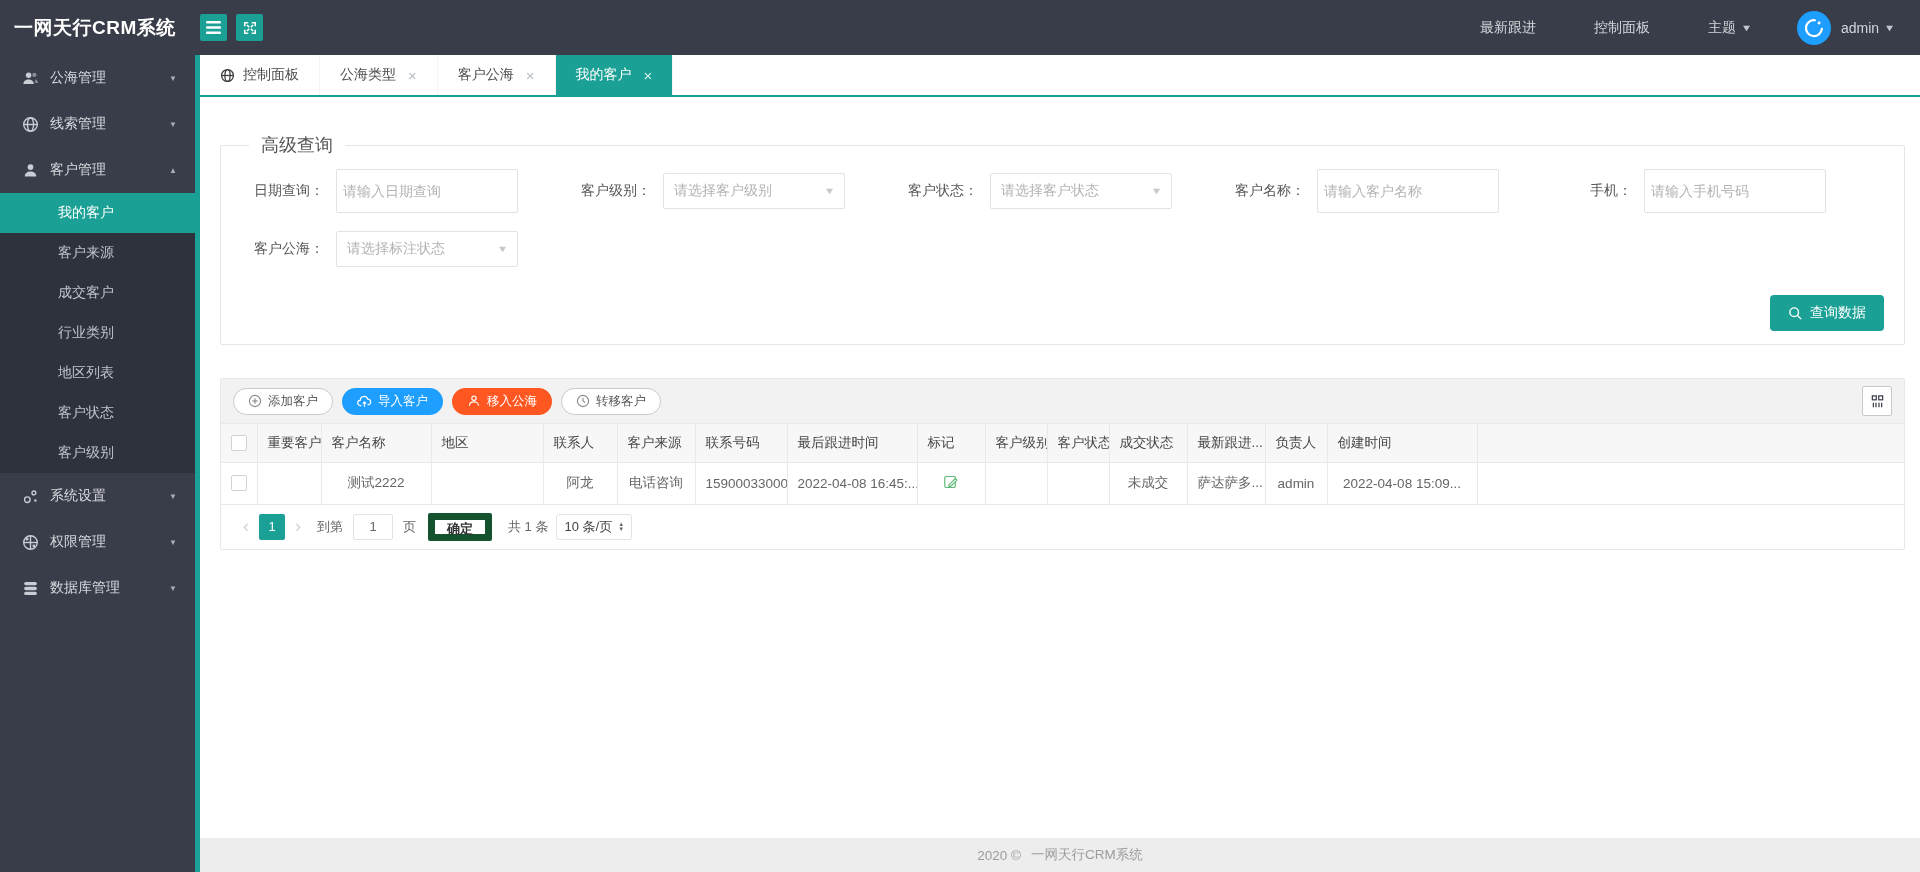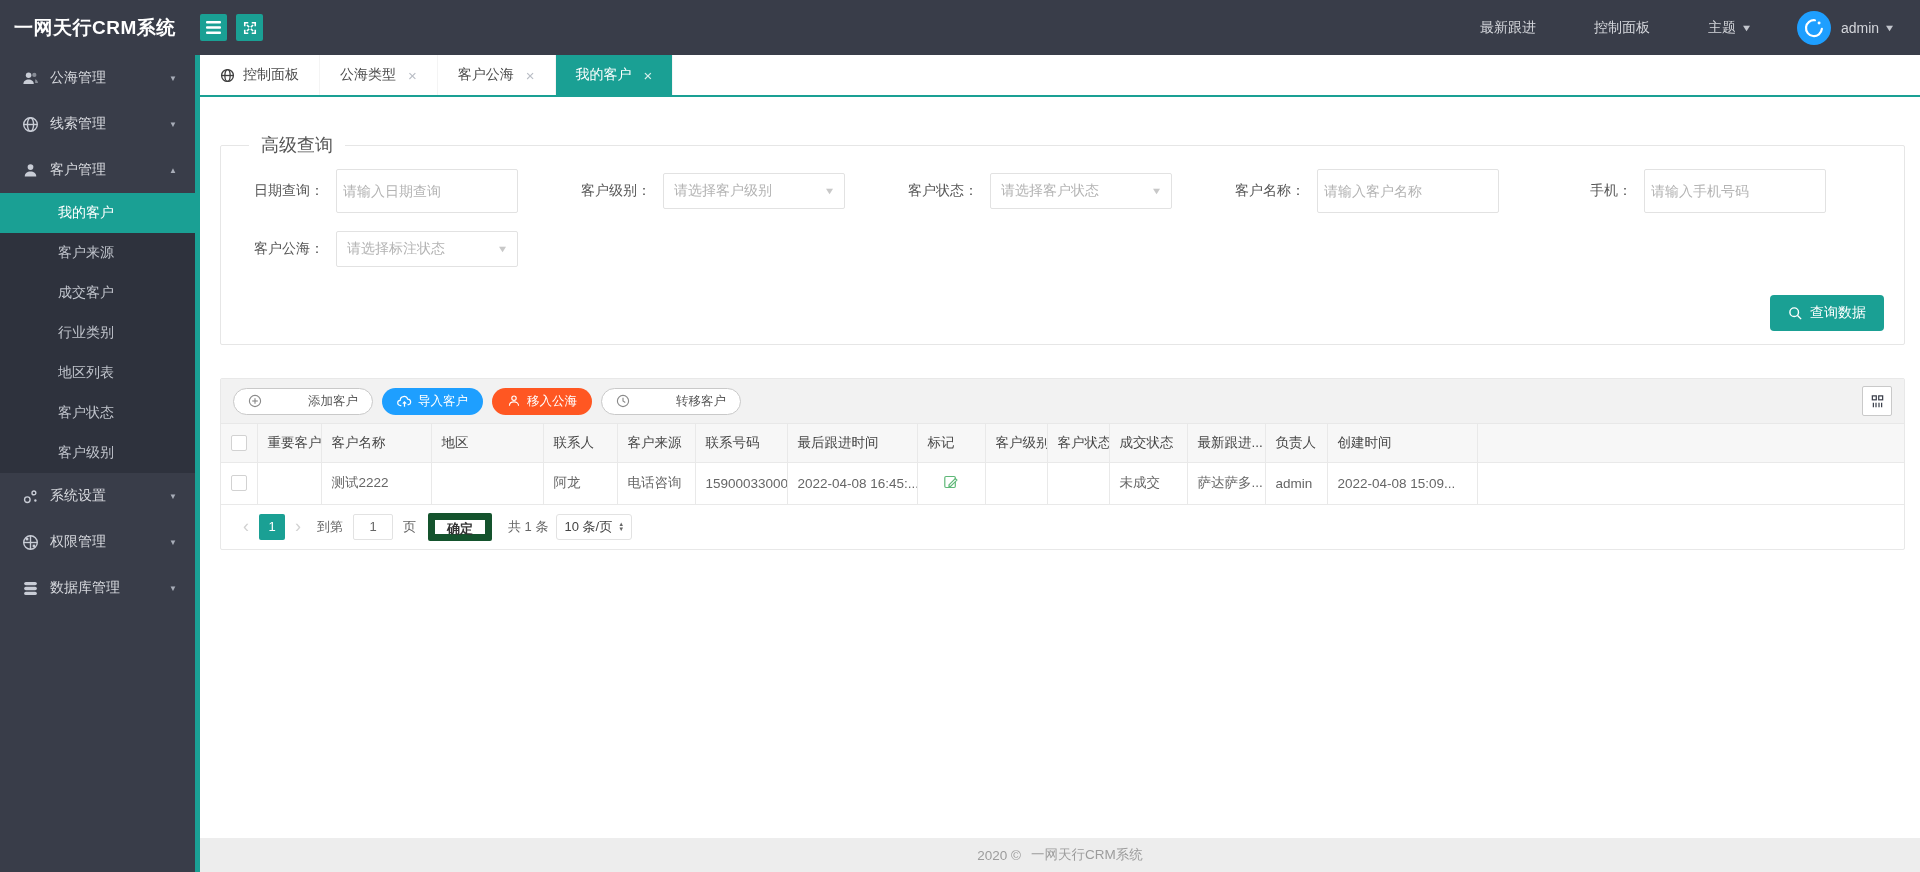--- a/index.html
+++ b/index.html
@@ -54,28 +54,28 @@
   .select-box .caret { font-size:9px; color:#c8c8c8; transform:scaleX(1.3); }
   .query-btn-row { display:flex; justify-content:flex-end; margin-top:28px; }
   .btn-query { height:36px; padding:0 18px; background:#1aa094; color:#fff; border:none; border-radius:4px; font-size:14px; display:flex; align-items:center; cursor:pointer; }
   .btn-query svg { margin-right:7px; }
 
   
   .table-card { margin:33px 15px 0 20px; border:1px solid #e8e8e8; border-radius:2px; }
   .toolbar { height:45px; background:#f2f2f2; display:flex; align-items:center; padding:0 12px; border-bottom:1px solid #e8e8e8; }
   .pill { height:27px; border-radius:14px; display:flex; align-items:center; padding:0 14px; font-size:12.5px; margin-right:9px; cursor:pointer; border:1px solid transparent; background:#fff; }
   .pill svg { margin-right:6px; }
-  .pill.default { border-color:#c9c9c9; color:#555;gap:40px; }
+  .pill.default { border-color:#c9c9c9; color:#555; }
   .pill.blue { background:#1e9fff; color:#fff; }
   .pill.orange { background:#ff5722; color:#fff; }
   .grid-btn { margin-left:auto; width:30px; height:30px; background:#fff; border:1px solid #c9c9c9; border-radius:2px; display:flex; align-items:center; justify-content:center; cursor:pointer; color:#393d49; }
 
   table.grid { width:100%; border-collapse:collapse; table-layout:fixed; }
   table.grid th { height:38px; background:#f7f7f7; font-weight:normal; font-size:13.5px; color:#464646; text-align:left; padding:0 10px; border-right:1px solid #e9e9e9; border-bottom:1px solid #e9e9e9; overflow:hidden; white-space:nowrap; }
-  table.grid td { height:42px; font-size:13.5px; color:#666; padding:0 10px; border-right:1px solid #e9e9e9; border-bottom:1px solid #e9e9e9; overflow:hidden; white-space:nowrap; background:#fff; }
+  table.grid td { height:42px; font-size:13.5px; color:#666; padding:0 10px; border-right:1px solid #e9e9e9; border-bottom:1px solid #e9e9e9; overflow:hidden; white-space:nowrap; background:#fff;text-align:center; }
   table.grid th:last-child, table.grid td:last-child { border-right:none; }
   th.c, td.c { text-align:center; padding:0 4px; }
   .checkbox { display:inline-block; width:16px; height:16px; border:1px solid #d2d2d2; border-radius:2px; background:#fff; vertical-align:middle; cursor:pointer; }
   .mark-icon { display:inline-flex; color:#5fb878; cursor:pointer; }
 
   
   .pager { display:flex; align-items:center; padding:8px 12px; font-size:13px; color:#666; }
   .pg-arrow { width:26px; height:26px; display:flex; align-items:center; justify-content:center; font-size:18px; color:#d2d2d2; cursor:pointer; }
   .pg-page { min-width:26px; height:26px; background:#1aa094; color:#fff; display:flex; align-items:center; justify-content:center; border-radius:2px; font-size:13px; cursor:pointer; }
   .pg-text { margin:0 6px; color:#666; }

